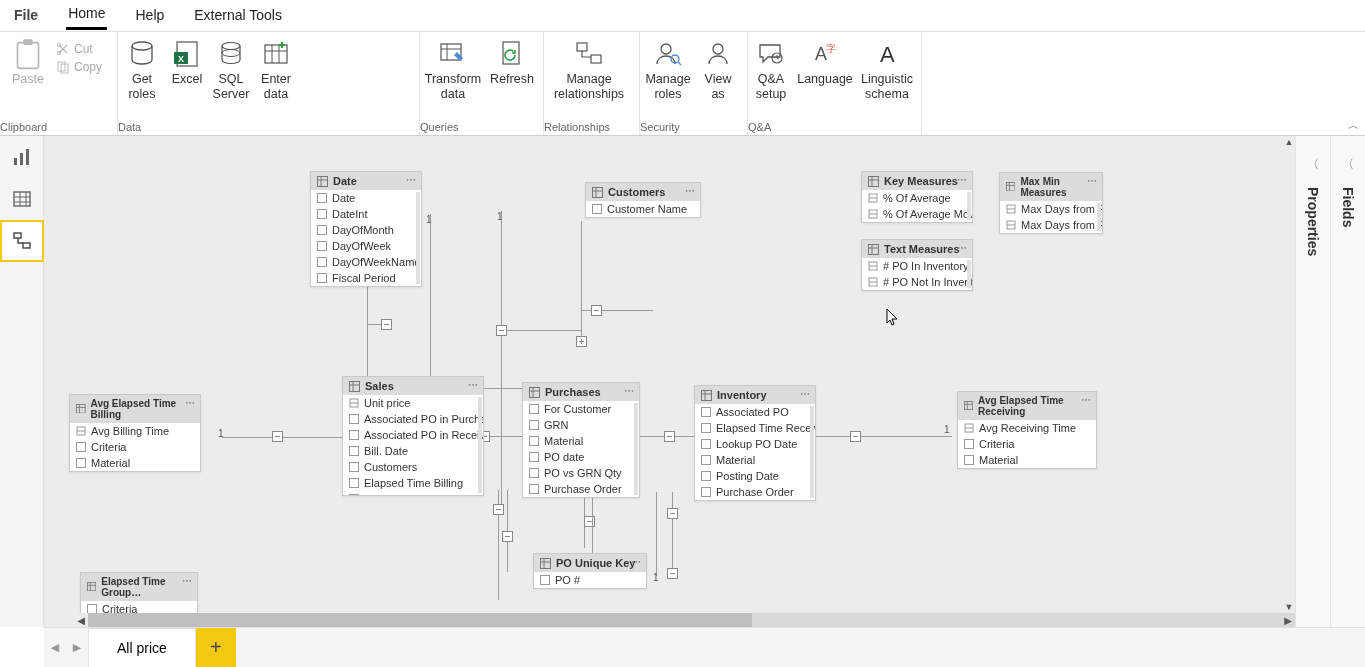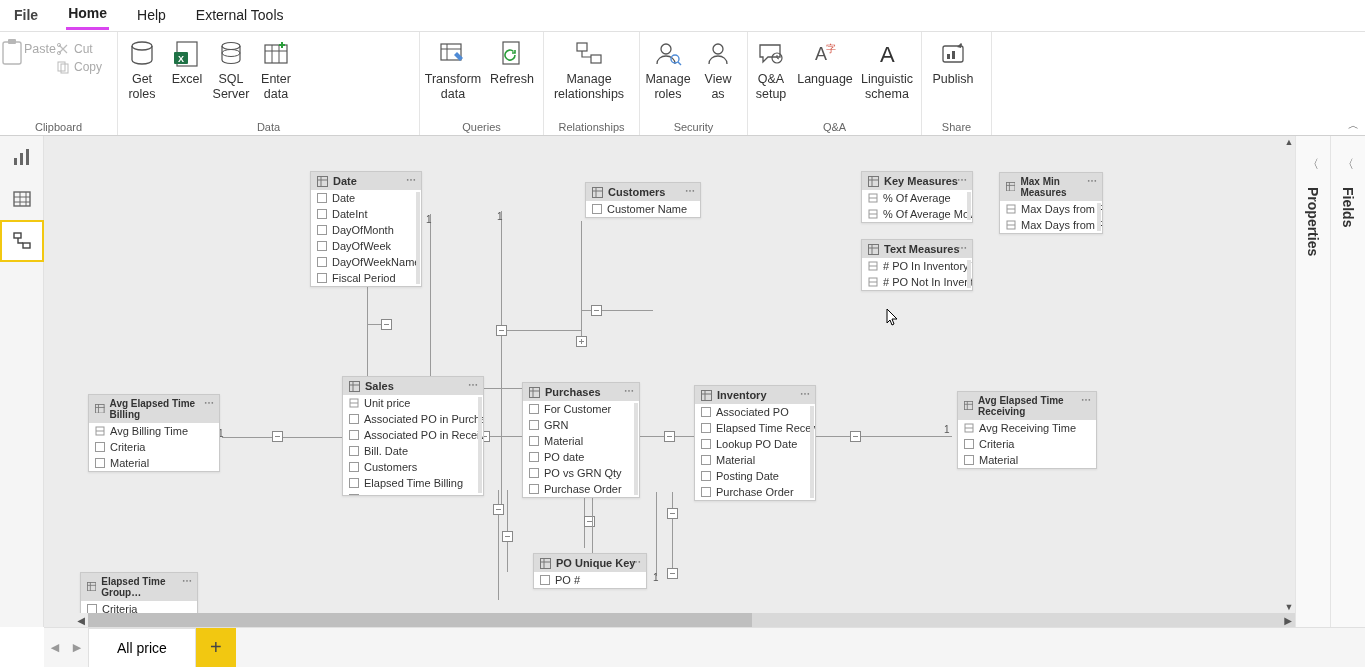--- a/index.html
+++ b/index.html
@@ -2,33 +2,33 @@
 <html><head>
 <meta charset="utf-8">
 <style>
 * { box-sizing: border-box; margin: 0; padding: 0; font-family: "Segoe UI", Tahoma, sans-serif; }
 html, body { width: 1365px; height: 667px; overflow: hidden; background: #fff; }
 
 
 .tabbar { height: 32px; display: flex; align-items: center; border-bottom: 1px solid #e1e1e1; padding-left: 12px; gap: 26px; font-size: 14px; }
 .tabbar .tab { padding: 4px 2px 6px 2px; cursor: pointer; color: #222; }
 .tabbar .tab.file { color: #444; font-weight: bold; }
-.tabbar .tab.active { font-weight: 700; border-bottom: 3px solid #d946ef; }
+.tabbar .tab.active { font-weight: 400; border-bottom: 3px solid #000000; }
 
 
 .ribbon { height: 104px; display: flex; border-bottom: 1px solid #d0d0d0; background: #fff; position: relative; }
 .ribbon .group { display: flex; flex-direction: column; justify-content: space-between; border-right: 1px solid #e5e5e5; padding-top: 4px; }
 .ribbon .group .items { display: flex; align-items: flex-start; }
-.ribbon .group .label { font-size: 11px; color: #666; text-align: center; padding: 2px 0 2px 0; }
+.ribbon .group .label { font-size: 11px; color: #666; padding: 2px 0 2px 0; }
 
 .rbtn { display: flex; flex-direction: column; align-items: center; justify-content: flex-start; width: 58px; padding: 2px 2px; font-size: 12.5px; color: #333; line-height: 1.2; text-align: center; cursor: pointer; }
 .rbtn .icon { width: 32px; height: 32px; display: flex; align-items: center; justify-content: center; margin-bottom: 2px; }
 .rbtn .cap { min-height: 32px; display: flex; flex-direction: column; justify-content: flex-start; }
 
-.clip-col { width: 56px; display: flex; padding-top: 2px; }
+.clip-col { width: 56px; display: flex; flex-direction: column; align-items: center; padding-top: 2px; }
 .clip-paste-icon { width: 28px; height: 30px; }
 .clip-side { display: flex; flex-direction: column; gap: 4px; padding-top: 6px; padding-right: 6px; font-size: 12px; color: #aaa; }
 .clip-side .row { display: flex; align-items: center; gap: 4px; }
 .clip-side .row .i { width: 14px; height: 14px; }
 
 
 .ribbon-collapse { position: absolute; right: 6px; bottom: 2px; font-size: 11px; color: #555; cursor: pointer; }
 
 
 .viewrail { position: absolute; left: 0; top: 136px; width: 44px; bottom: 40px; background: #f5f5f5; border-right: 1px solid #e1e1e1; display: flex; flex-direction: column; }
@@ -279,36 +279,20 @@
               <text x="9" y="24" font-size="22" fill="#333">A</text>
             </svg>
           </span>
         <span class="cap" style="white-space:pre-line">Linguistic
 schema</span>
       </div>
     </div>
     <div class="label">Q&amp;A</div>
   </div>
 
-  <div class="group" style="width:70px">
-    <div class="items">
-      <div class="rbtn" style="width:62px">
-        <span class="icon">
-            <svg viewBox="0 0 32 32">
-              <rect x="6" y="8" width="20" height="16" rx="2" fill="none" stroke="#555" stroke-width="1.3"></rect>
-              <rect x="10" y="16" width="3" height="5" fill="#555"></rect>
-              <rect x="15" y="13" width="3" height="8" fill="#555"></rect>
-              <path d="M20 9l4-4 1 1-1 4z" fill="#555"></path>
-            </svg>
-          </span>
-        <span class="cap">Publish</span>
-      </div>
-    </div>
-    <div class="label">Share</div>
-  </div>
 
   <div class="ribbon-collapse">︿</div>
 </div>
 
 <div class="viewrail">
   <div class="vbtn">
     <svg width="20" height="20" viewBox="0 0 20 20">
         <rect x="2" y="11" width="3" height="7" fill="#666"></rect>
         <rect x="8" y="6" width="3" height="12" fill="#666"></rect>
         <rect x="14" y="2" width="3" height="16" fill="#666"></rect>
@@ -560,21 +544,21 @@
             <svg viewBox="0 0 10 10">
               <rect x="1" y="1" width="8" height="8" fill="none" stroke="#999"></rect>
               <path d="M1 5h8" stroke="#999"></path>
             </svg>
           </span>
           <span># PO Not In Inventory …</span>
         </div>
     </div>
   </div>
 
-  <div class="tbl" style="left:44px; top:258px; width:132px; --bh:50px">
+  <div class="tbl" style="left:25px; top:258px; width:132px; --bh:50px">
     <div class="hdr">
         <span class="ticon">
           <svg viewBox="0 0 11 11">
             <rect x="0.5" y="0.5" width="10" height="10" fill="none" stroke="#777"></rect>
             <path d="M0 4h11M4 0v11" stroke="#777"></path>
           </svg>
         </span>
         <span style="font-size:10px">Avg Elapsed Time Billing</span>
         <span class="dots">⋯</span>
       </div>

